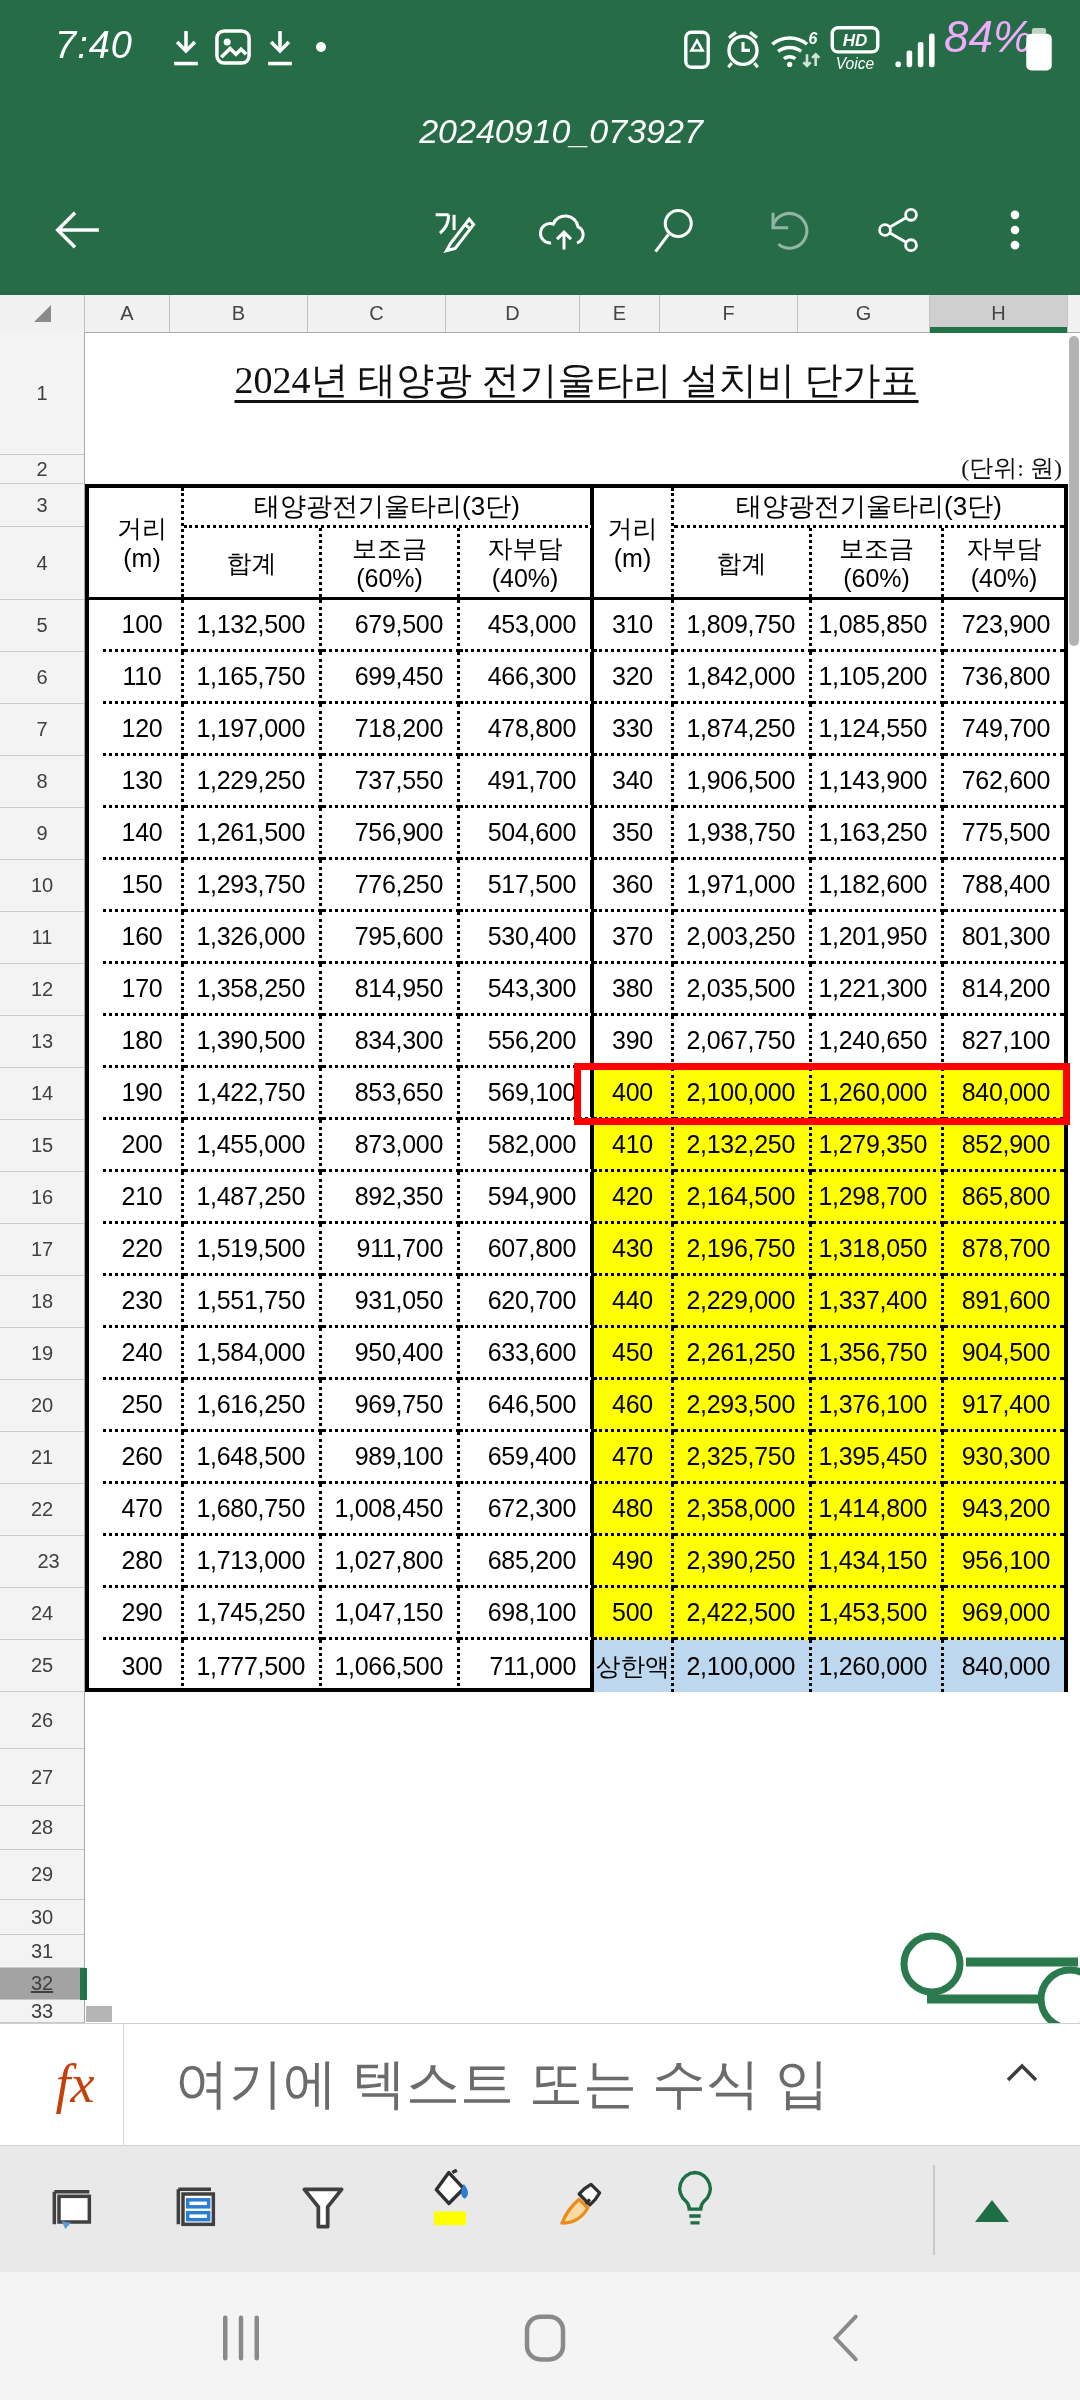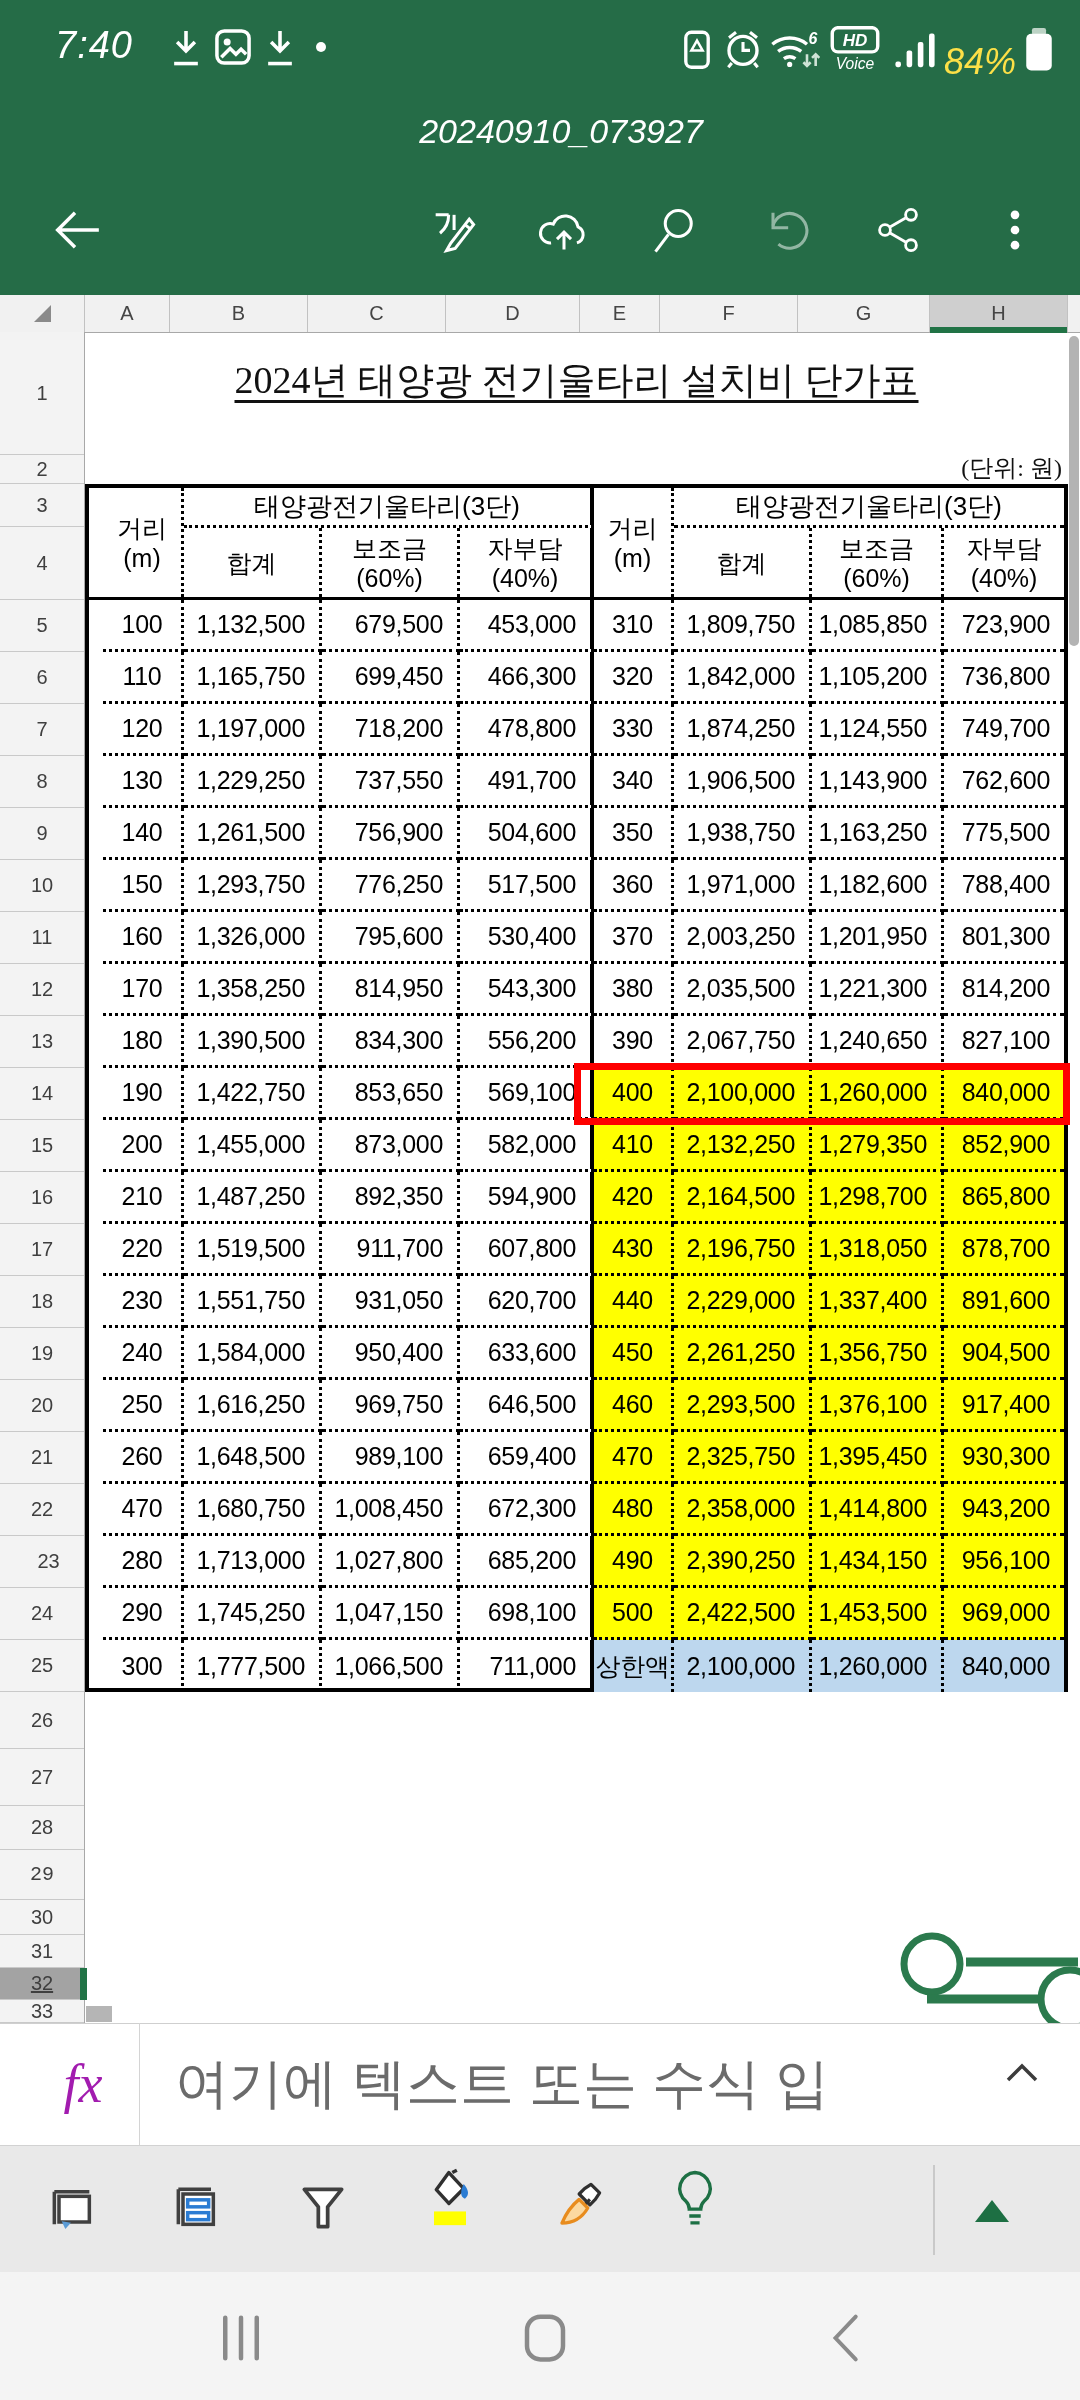--- a/index.html
+++ b/index.html
@@ -41,22 +41,22 @@
   .ctr{justify-content:center;}
   .rt{justify-content:flex-end;padding-right:14px;}
   .yellow{background:#ffff00;}
   .blue{background:#bdd7ee;}
   #redbox{left:574px;top:1063px;width:496px;height:62px;box-sizing:border-box;border:7px solid #fe0000;pointer-events:none;}
   #sel-rowbar{left:80px;top:1968px;width:7px;height:32px;background:#217346;}
   #fill-handle{left:86px;top:2006px;width:26px;height:16px;background:#b5b5b5;}
   #vscroll{left:1069px;top:336px;width:10px;height:310px;background:#b3b3b3;border-radius:5px;}
   
   #fbar{left:0;top:2023px;width:1080px;height:122px;background:#fff;border-top:1px solid #cfcfcf;z-index:5;}
-  #fx{left:0;top:2023px;width:140px;height:122px;display:flex;align-items:center;justify-content:center;
-      font-family:"Liberation Serif",serif;font-style:italic;font-size:54px;color:#a21caf;border-right:1px solid #d4d4d4;box-sizing:border-box;z-index:6;padding-left:27px;}
+  #fx{left:0;top:2023px;width:124px;height:122px;display:flex;align-items:center;justify-content:center;
+      font-family:"Liberation Serif",serif;font-style:italic;font-size:54px;color:#c2410c;border-right:1px solid #d4d4d4;box-sizing:border-box;z-index:6;padding-left:27px;}
   #finput{left:175px;top:2023px;width:790px;height:122px;display:flex;align-items:center;
           font-size:54px;color:#6b6b6b;white-space:nowrap;overflow:hidden;z-index:6;}
   #fcollapse{left:1000px;top:2058px;z-index:6;}
   
   #btoolbar{left:0;top:2145px;width:1080px;height:127px;background:#e9e9e9;border-top:1px solid #d2d2d2;z-index:5;}
   .bicon{top:2180px;width:56px;height:56px;display:flex;align-items:center;justify-content:center;z-index:6;}
   #bsep{left:933px;top:2165px;width:2px;height:90px;background:#c9c9c9;z-index:6;}
   #expand-tri{left:975px;top:2200px;width:0;height:0;border-left:17px solid transparent;border-right:17px solid transparent;
               border-bottom:22px solid #1d6f43;z-index:6;}
   
@@ -133,21 +133,21 @@
     <span class="abs sicon" style="left:892px">
       <svg width="46" height="42" viewBox="0 0 32 30">
           <g fill="#fff">
             <rect x="2" y="24" width="4" height="4" rx="1.5"></rect>
             <rect x="10" y="16" width="4" height="12" rx="1.5"></rect>
             <rect x="18" y="10" width="4" height="18" rx="1.5"></rect>
             <rect x="26" y="4" width="4" height="24" rx="1.5"></rect>
           </g>
         </svg>
     </span>
-    <span class="abs" style="left:944px;top:41px;color:#fde047;font-size:36px">84%</span>
+    <span class="abs" style="left:944px;top:12px;color:#f0abfc;font-size:44px">84%</span>
     <span class="abs sicon" style="left:1022px">
       <svg width="34" height="44" viewBox="0 0 24 31">
           <rect x="7" y="0" width="10" height="5" rx="1.5" fill="#bcd3c5"></rect>
           <rect x="3" y="4" width="18" height="26" rx="3.5" fill="#fff"></rect>
         </svg>
     </span>
   </div>
 
   <div class="abs" id="doc-title">20240910_073927</div>
 
@@ -244,21 +244,21 @@
     <div class="rowcell" style="height: 52px;">19</div>
     <div class="rowcell" style="height: 52px;">20</div>
     <div class="rowcell" style="height: 52px;">21</div>
     <div class="rowcell" style="height: 52px;">22</div>
     <div class="rowcell" style="height: 52px; padding-left: 13px;">23</div>
     <div class="rowcell" style="height: 52px;">24</div>
     <div class="rowcell" style="height: 52px;">25</div>
     <div class="rowcell" style="height: 57px;">26</div>
     <div class="rowcell" style="height: 57px;">27</div>
     <div class="rowcell" style="height: 44px;">28</div>
-    <div class="rowcell" style="height: 50px; font-family: Liberation Mono, monospace;">29</div>
+    <div class="rowcell" style="height: 50px;">29</div>
     <div class="rowcell" style="height: 35px;">30</div>
     <div class="rowcell" style="height: 33px;">31</div>
     <div class="rowcell sel" style="height: 32px;">32</div>
     <div class="rowcell" style="height: 23px;">33</div>
   </div>
 
 <div class="abs" id="sheet-title">2024년 태양광 전기울타리 설치비 단가표</div>
 <div class="abs" id="unit-note">(단위: 원)</div>
 
 <div class="abs thead">

